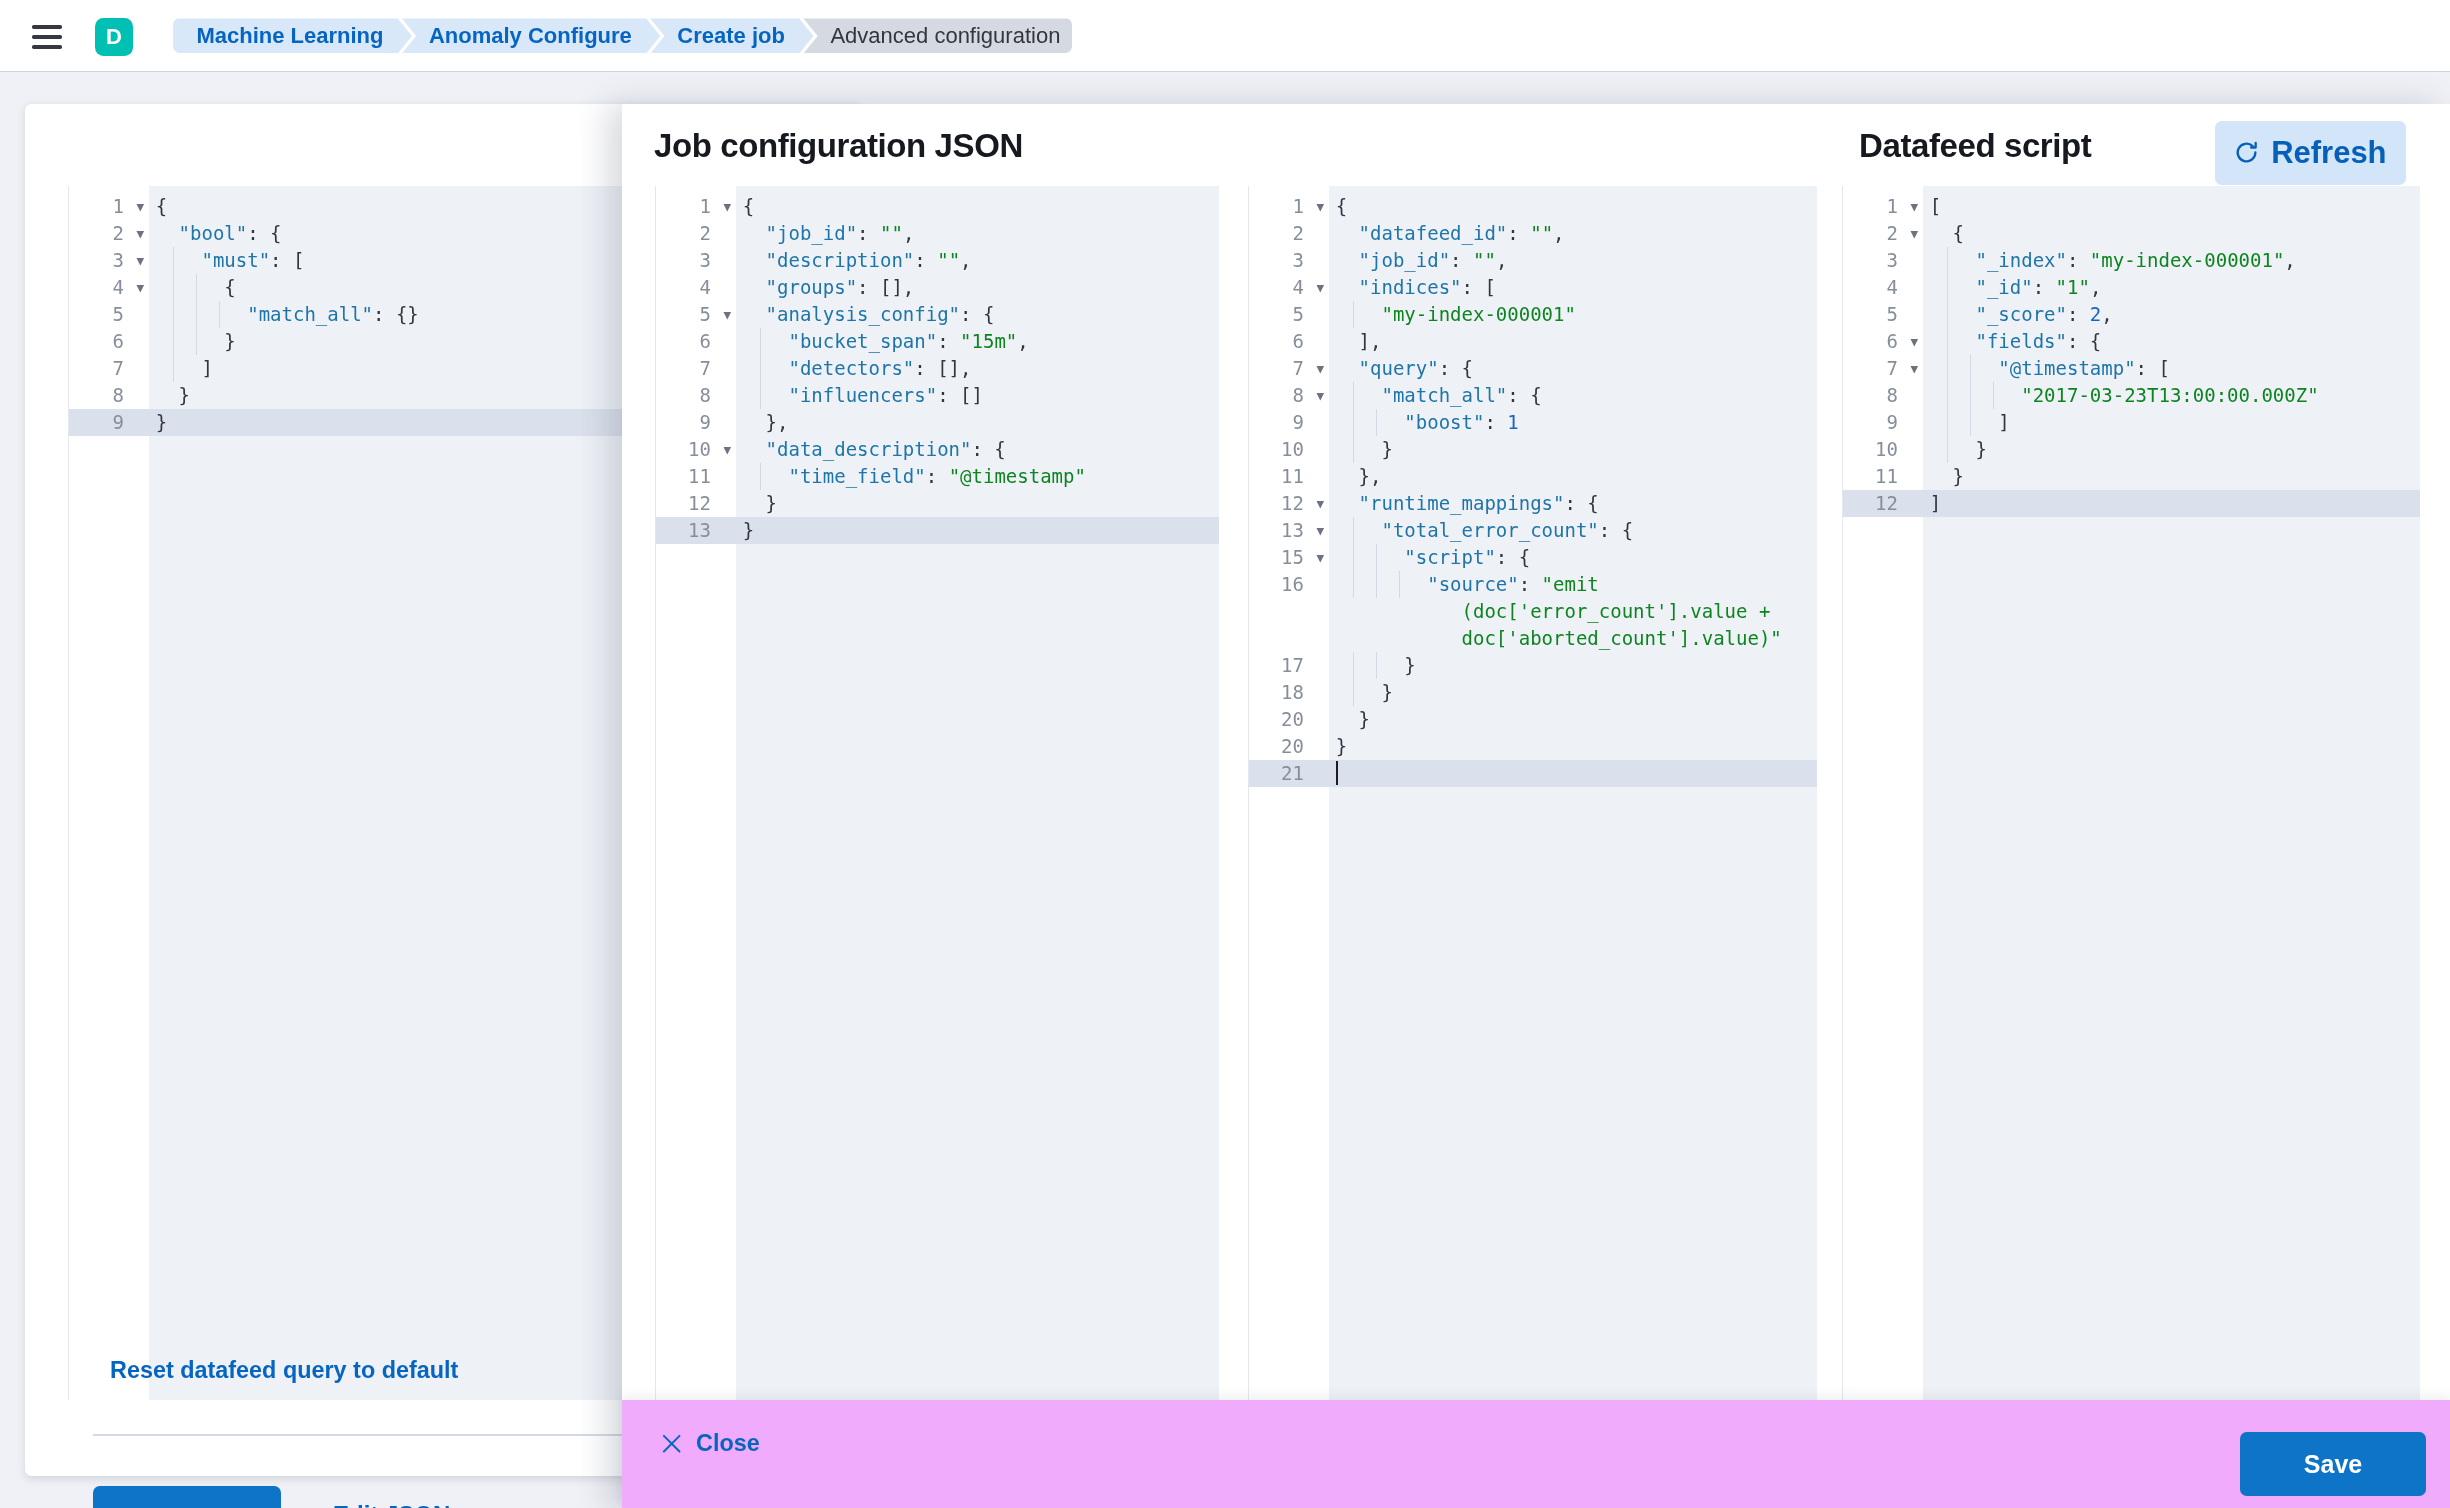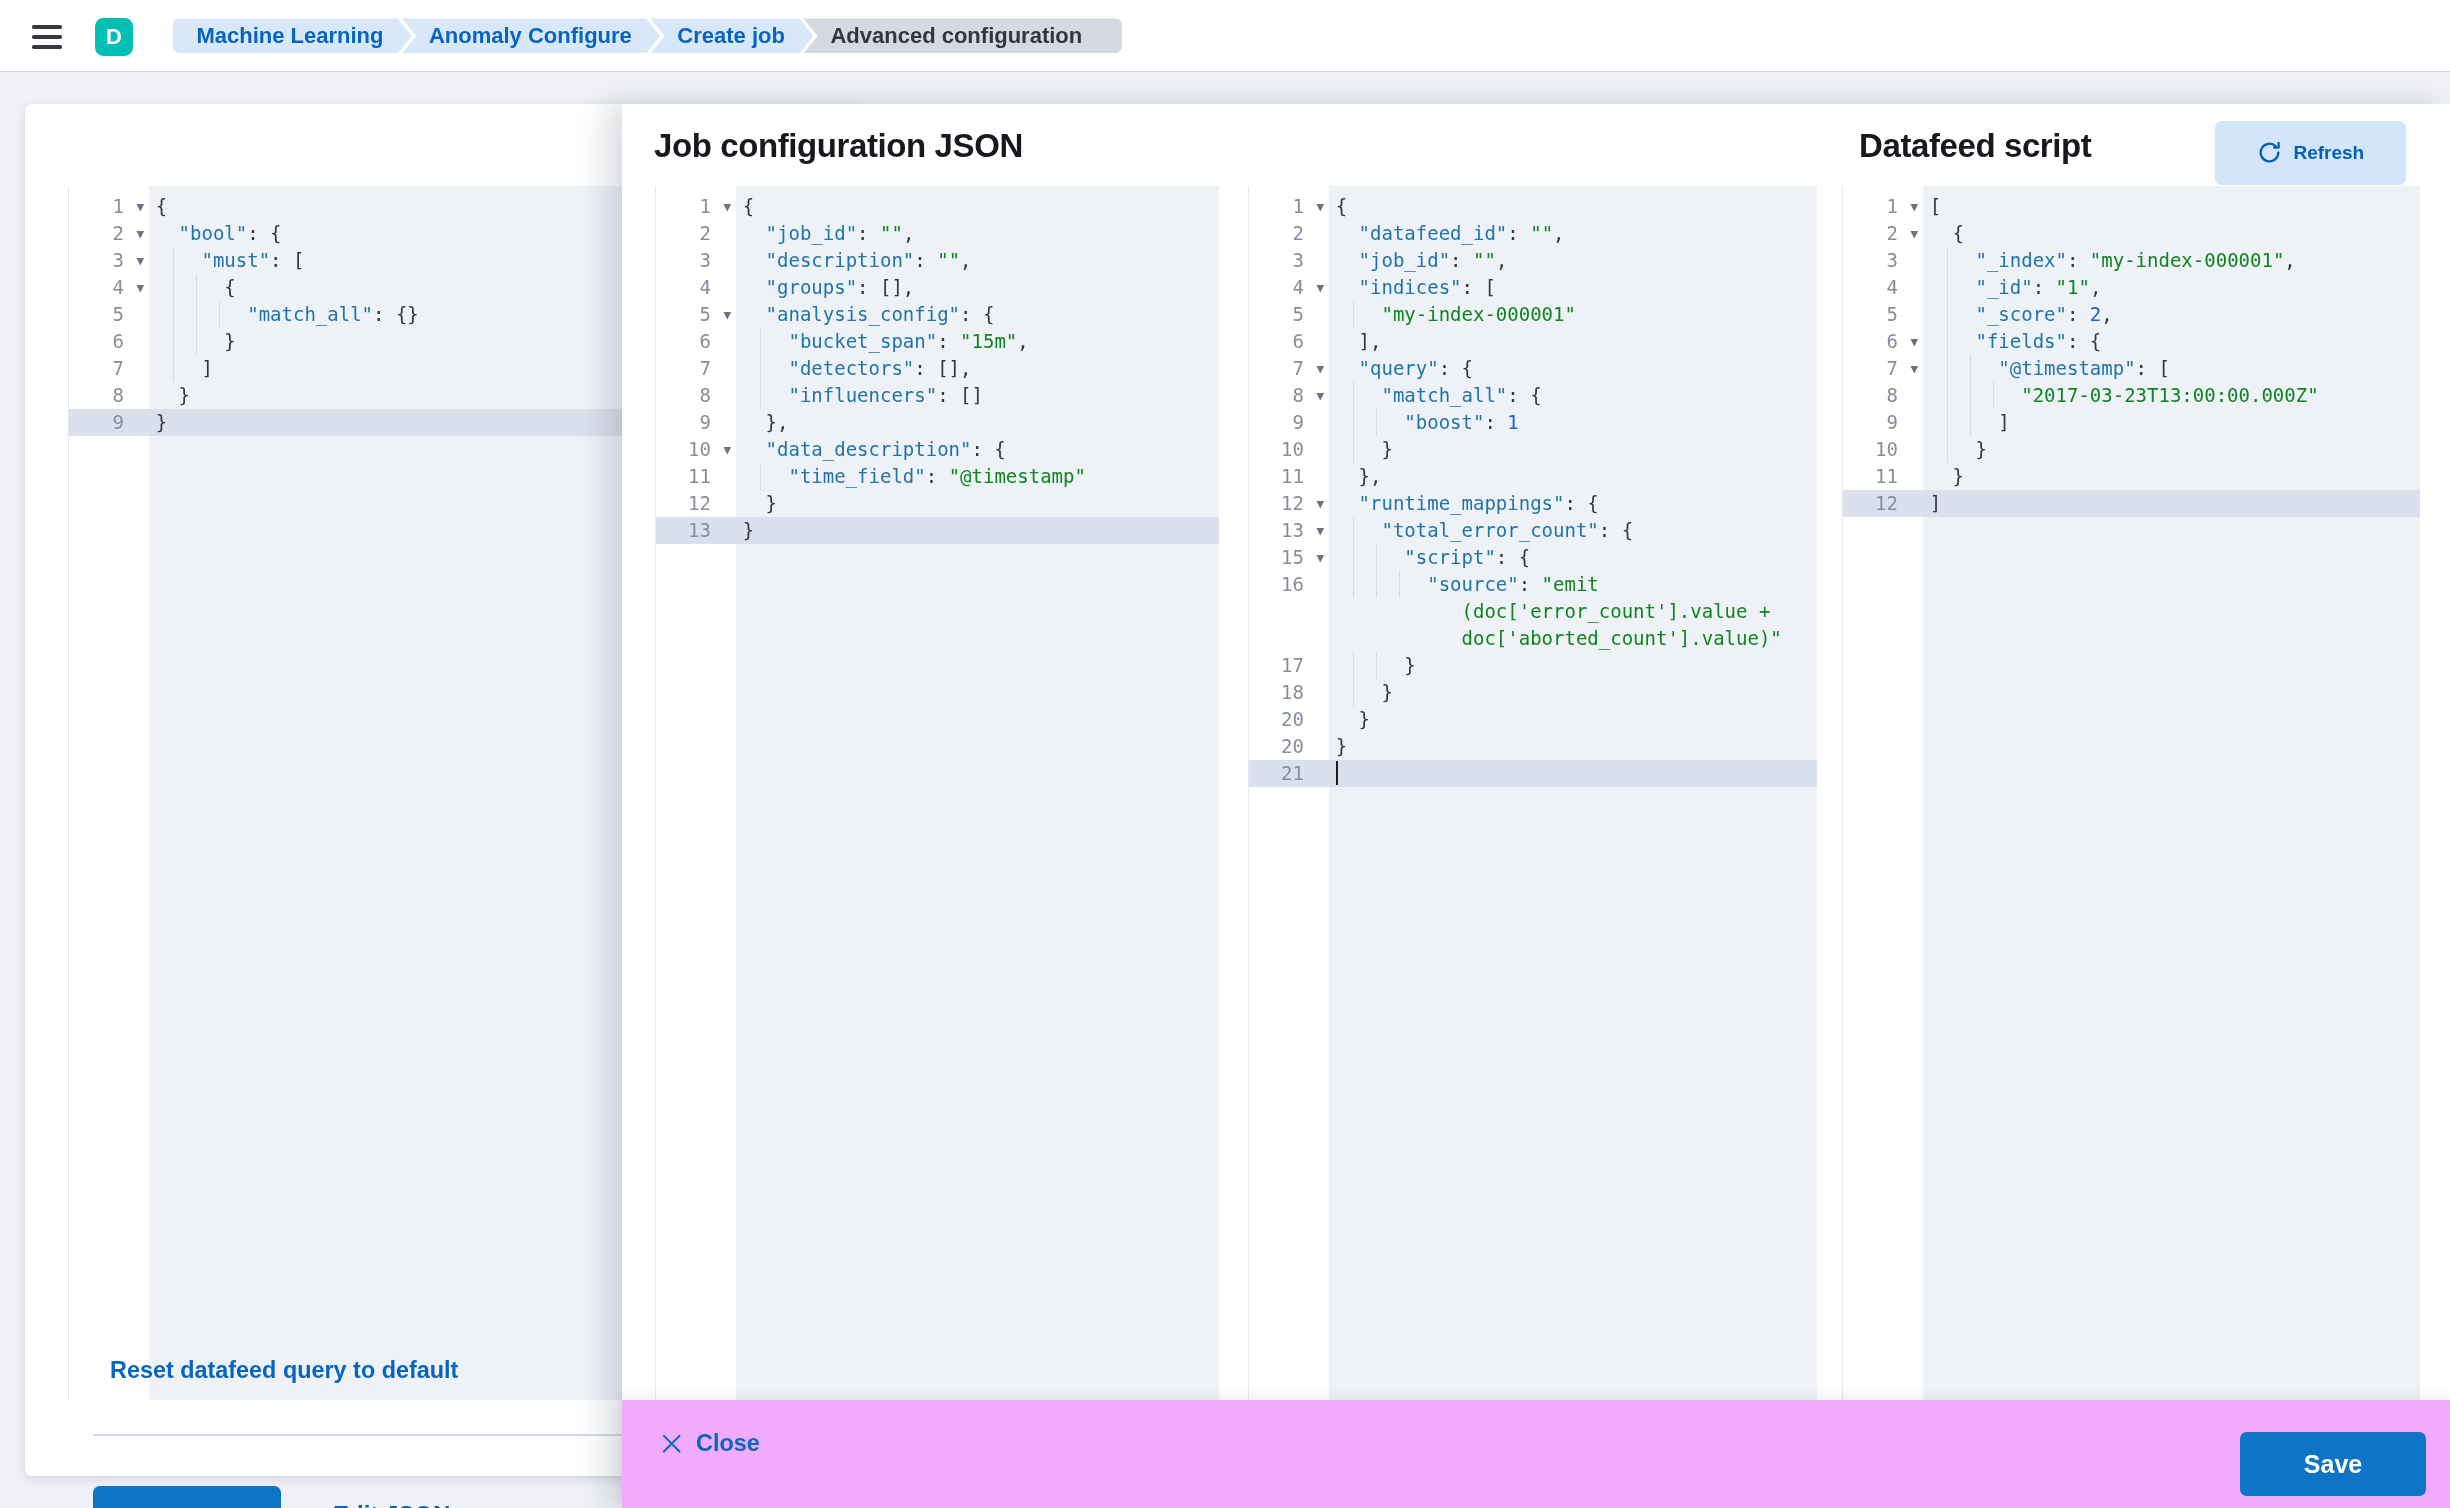--- a/index.html
+++ b/index.html
@@ -9,42 +9,42 @@
   
   .topbar { position:absolute; left:0; top:0; width:2450px; height:72px; background:#fff; border-bottom:1.7px solid #cfd6e2; z-index:30; }
   .hamburger { position:absolute; left:32px; top:16.7px; width:40px; height:40px; display:flex; flex-direction:column; justify-content:center; gap:5.9px; cursor:pointer; }
   .hamburger i { display:block; width:30px; height:4.2px; border-radius:1.7px; background:#353741; }
   .avatar { position:absolute; left:95px; top:17.6px; width:38px; height:38px; border-radius:8.4px; background:#00bfb3; color:#fff; font-weight:bold; font-size:22px; display:flex; align-items:center; justify-content:center; }
   .crumbs { position:absolute; left:173px; top:18.4px; height:29px; display:flex; align-items:stretch; }
   .crumb { position:relative; height:35px; line-height:35px; font-size:22px; font-weight:600; background:#d8e8f9; color:#0765c2; padding:0 28.5px 0 27px; white-space:nowrap; cursor:pointer;
            clip-path:polygon(0 0, calc(100% - 14.2px) 0, 100% 50%, calc(100% - 14.2px) 100%, 0 100%, 14.2px 50%); margin-left:-10px; }
   .crumb.first { margin-left:0; border-radius:6.7px 0 0 6.7px; padding-left:23.4px;
            clip-path:polygon(0 0, calc(100% - 14.2px) 0, 100% 50%, calc(100% - 14.2px) 100%, 0 100%); }
-  .crumb.last { background:#d4d9e2; color:#33363e; font-weight:700; border-radius:0 6.7px 6.7px 0; padding-right:40px;
+  .crumb.last { background:#d4d9e2; color:#33363e; font-weight:400; border-radius:0 6.7px 6.7px 0; padding-right:12px;
            clip-path:polygon(0 0, 100% 0, 100% 100%, 0 100%, 14.2px 50%); cursor:default; }
 
   
   .card { position:absolute; left:25px; top:104px; width:837px; height:1372px; background:#fff; border-radius:6.7px; box-shadow:0 2.5px 8.4px rgba(60,70,90,.16); z-index:1; }
   .h1 { position:absolute; left:66px; top:122px; font-size:42px; font-weight:bold; letter-spacing:-0.4px; color:#16191f; }
   .subtitle { position:absolute; left:66px; top:194px; font-size:22.6px; color:#343741; }
   .step-circle { position:absolute; left:272px; top:303px; width:54px; height:54px; border-radius:50%; background:#0d74c7; color:#fff; font-size:25px; font-weight:bold; display:flex; align-items:center; justify-content:center; }
   .step-line { position:absolute; left:326px; top:328px; width:512px; height:2.5px; background:#ccd4e0; }
   .step-label { position:absolute; left:131px; top:377px; width:335px; text-align:center; font-size:25px; font-weight:bold; color:#16191f; }
   .section-h { position:absolute; left:66px; top:435px; font-size:33px; font-weight:bold; color:#16191f; }
   .q-label { position:absolute; left:68px; top:531px; font-size:20px; font-weight:bold; color:#1a1c21; }
   .reset-link { position:absolute; left:85px; top:1253px; font-size:23.4px; font-weight:600; color:#0765c2; cursor:pointer; }
   .divider { position:absolute; left:68px; top:1330px; width:770px; height:1.7px; background:#d3dae6; }
   .btn-primary { background:#0d74c7; color:#fff; border:none; border-radius:6.7px; font-family:"Liberation Sans",sans-serif; font-weight:600; display:flex; align-items:center; justify-content:center; gap:11.7px; cursor:pointer; }
   .next-btn { position:absolute; left:68px; top:1382px; width:188px; height:62px; font-size:24px; }
   .edit-json { position:absolute; left:308px; top:1397px; font-size:24px; font-weight:600; color:#0765c2; cursor:pointer; }
 
   
   .flyout { position:absolute; left:622px; top:104px; width:1828px; height:1405px; background:#fff; box-shadow:-15px 0 30px rgba(45,55,75,.18); z-index:10; }
   .col-title { position:absolute; font-size:33px; font-weight:bold; letter-spacing:-0.4px; color:#16191f; top:23.4px; white-space:nowrap; }
-  .refresh-btn { position:absolute; left:1593px; top:16.7px; width:191px; height:64px; background:#d3e5f8; border:none; border-radius:6.7px; color:#0660b8; font-family:"Liberation Sans",sans-serif; font-size:19px; font-weight:600; display:flex; align-items:center; justify-content:center; gap:11.7px; cursor:pointer; }
+  .refresh-btn { position:absolute; left:1593px; top:16.7px; width:191px; height:64px; background:#d3e5f8; border:none; border-radius:6.7px; color:#0660b8; font-family:"Liberation Sans",sans-serif; font-size:31px; font-weight:600; display:flex; align-items:center; justify-content:center; gap:11.7px; cursor:pointer; }
 
   
   .editor { position:absolute; top:82px; height:1214px; display:flex; flex-direction:column; border-left:1.7px solid #e2e7f0; background:#eef2f7; overflow:hidden; font-family:"DejaVu Sans Mono", monospace; font-size:19px; line-height:27px; }
   .editor .pad { height:6.7px; background:transparent; display:flex; }
   .editor .pad .gut, .ed-row .gut { width:80px; background:#fff; flex:none; position:relative; }
   .ed-row { display:flex; min-height:27px; }
   .ed-row .gut { color:#878e9b; text-align:right; padding-right:25px; }
   .ed-row .fold { position:absolute; right:5px; top:0.8px; font-size:12.6px; color:#6b7280; }
   .ed-row .code { flex:1; white-space:pre; position:relative; color:#33363f; padding-left:6.7px; }
   .ed-row.active { background:#dbe1ec; }

